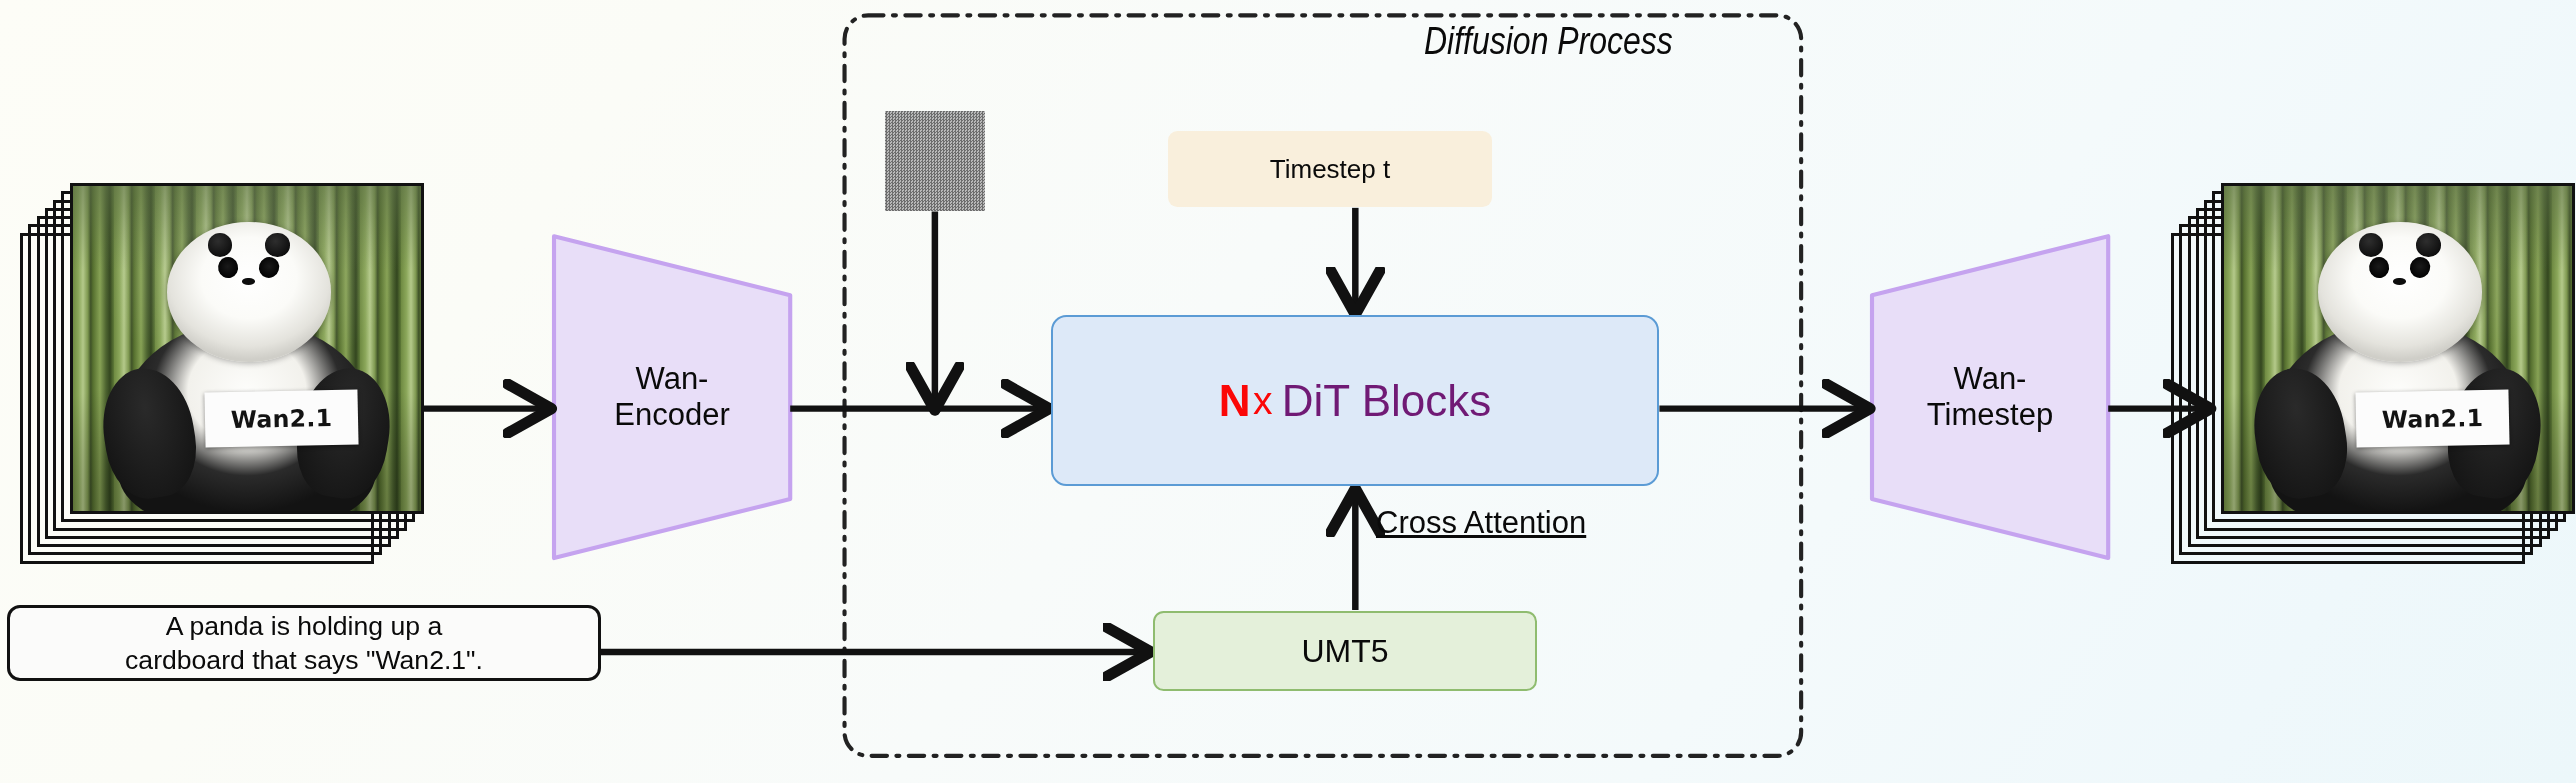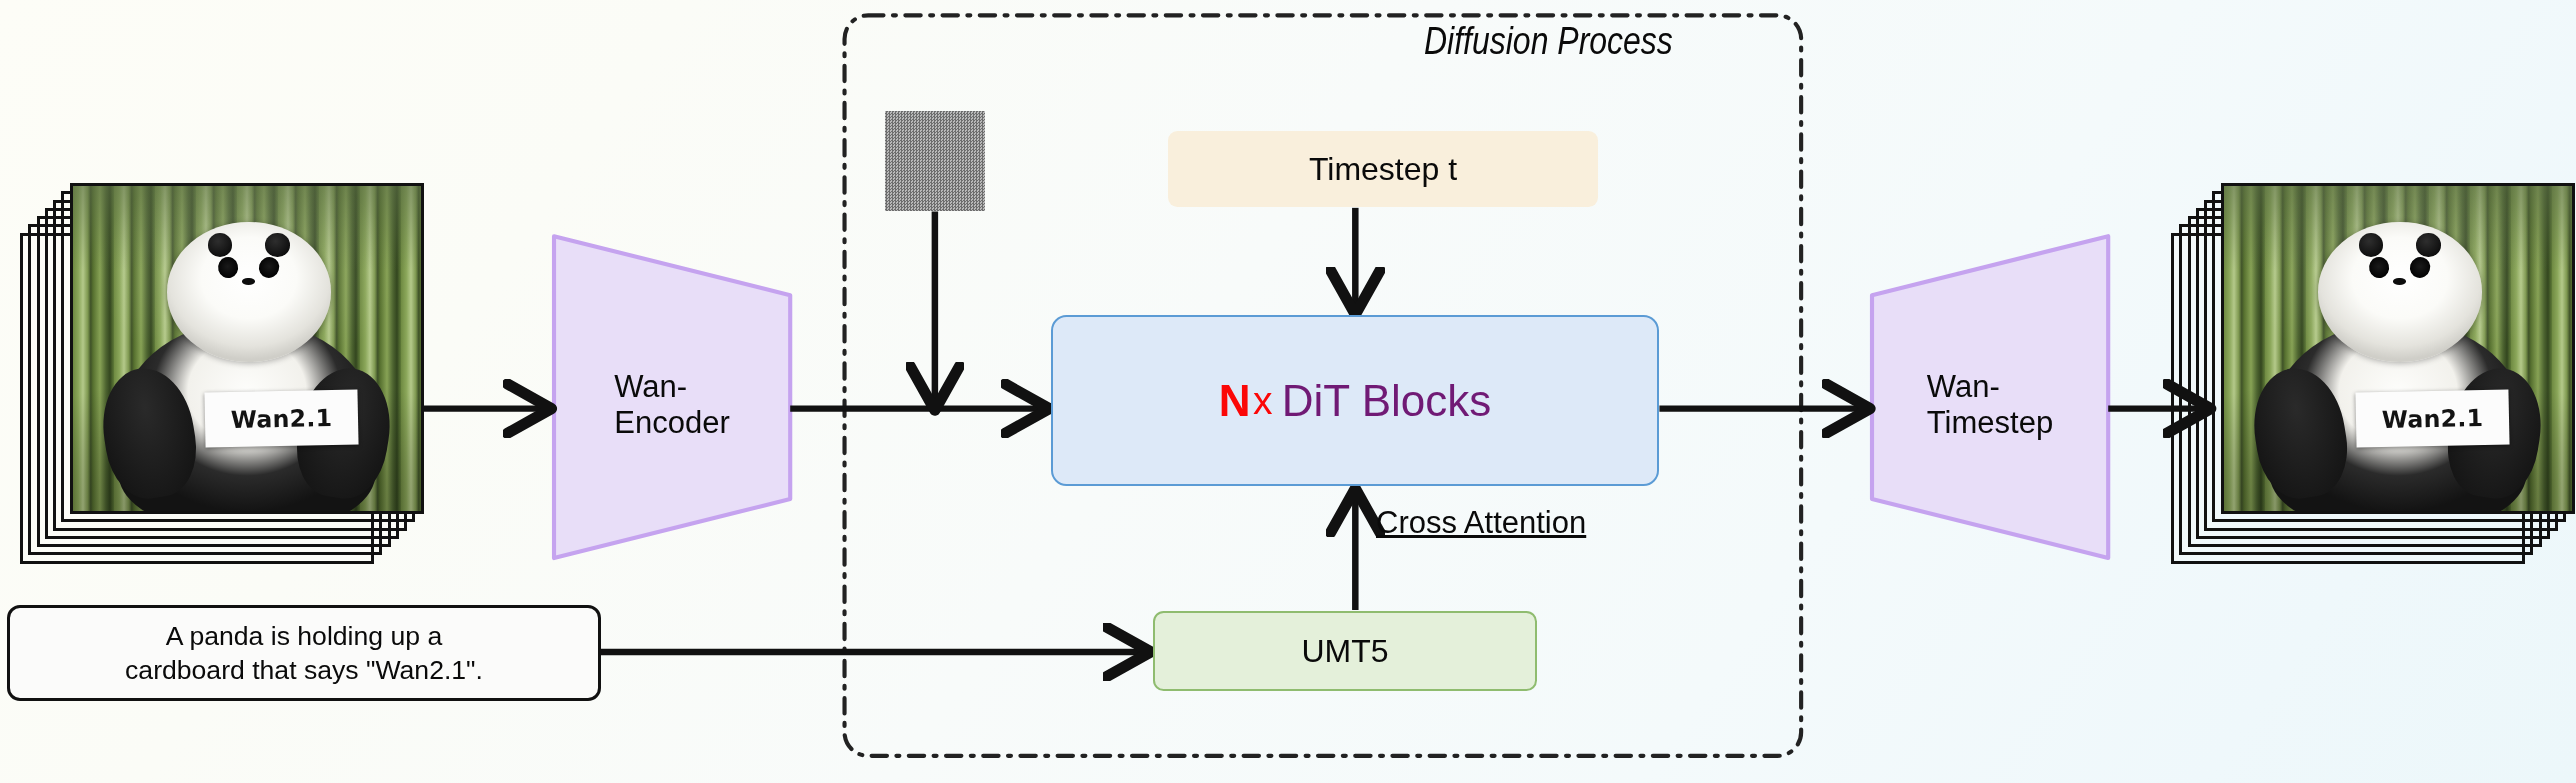--- a/index.html
+++ b/index.html
@@ -160,24 +160,24 @@
     display: flex;
     align-items: center;
     justify-content: center;
     text-align: center;
     box-sizing: border-box;
     color: #0a0a0a;
   }
 
   #node-timestep {
     left: 1168px; top: 131px;
-    width: 430px; height: 76px;
+    width: 324px; height: 76px;
     background: #f9efdc;
     border-radius: 9.4px;
-    font-size: 32px;
+    font-size: 26px;
   }
 
   #node-dit {
     left: 1051px; top: 315px;
     width: 608px; height: 171px;
     background: #dde9f8;
     border: 2.4px solid #5b9bd5;
     border-radius: 15.4px;
     font-size: 44px;
   }
@@ -189,38 +189,39 @@
     left: 1153px; top: 611px;
     width: 384px; height: 80px;
     background: #e4f0da;
     border: 2.4px solid #8fbc6f;
     border-radius: 10.6px;
     font-size: 32px;
   }
 
   #node-prompt {
     left: 7px; top: 605px;
-    width: 594px; height: 96px;
+    width: 594px; height: 76px;
     background: #fbfbfa;
     border: 3.5px solid #111111;
     border-radius: 13px;
     font-size: 26.6px;
     line-height: 1.28;
     padding: 0 2px;
   }
 
   
   .trap-wrap { position: absolute; }
   .trap-wrap .trap-label {
     position: absolute;
-    left: 0; top: 8px;
+    left: 0; top: 0;
     width: 100%; height: 100%;
     display: flex;
     align-items: center;
     justify-content: center;
+    text-align: center;
     font-size: 31px;
     line-height: 1.15;
     color: #0a0a0a;
     pointer-events: none;
   }
   #trap-encoder { left: 554px; top: 236px; width: 236px; height: 322px; }
   #trap-decoder { left: 1872px; top: 236px; width: 236px; height: 322px; }
 
   
   #diffusion-label {

